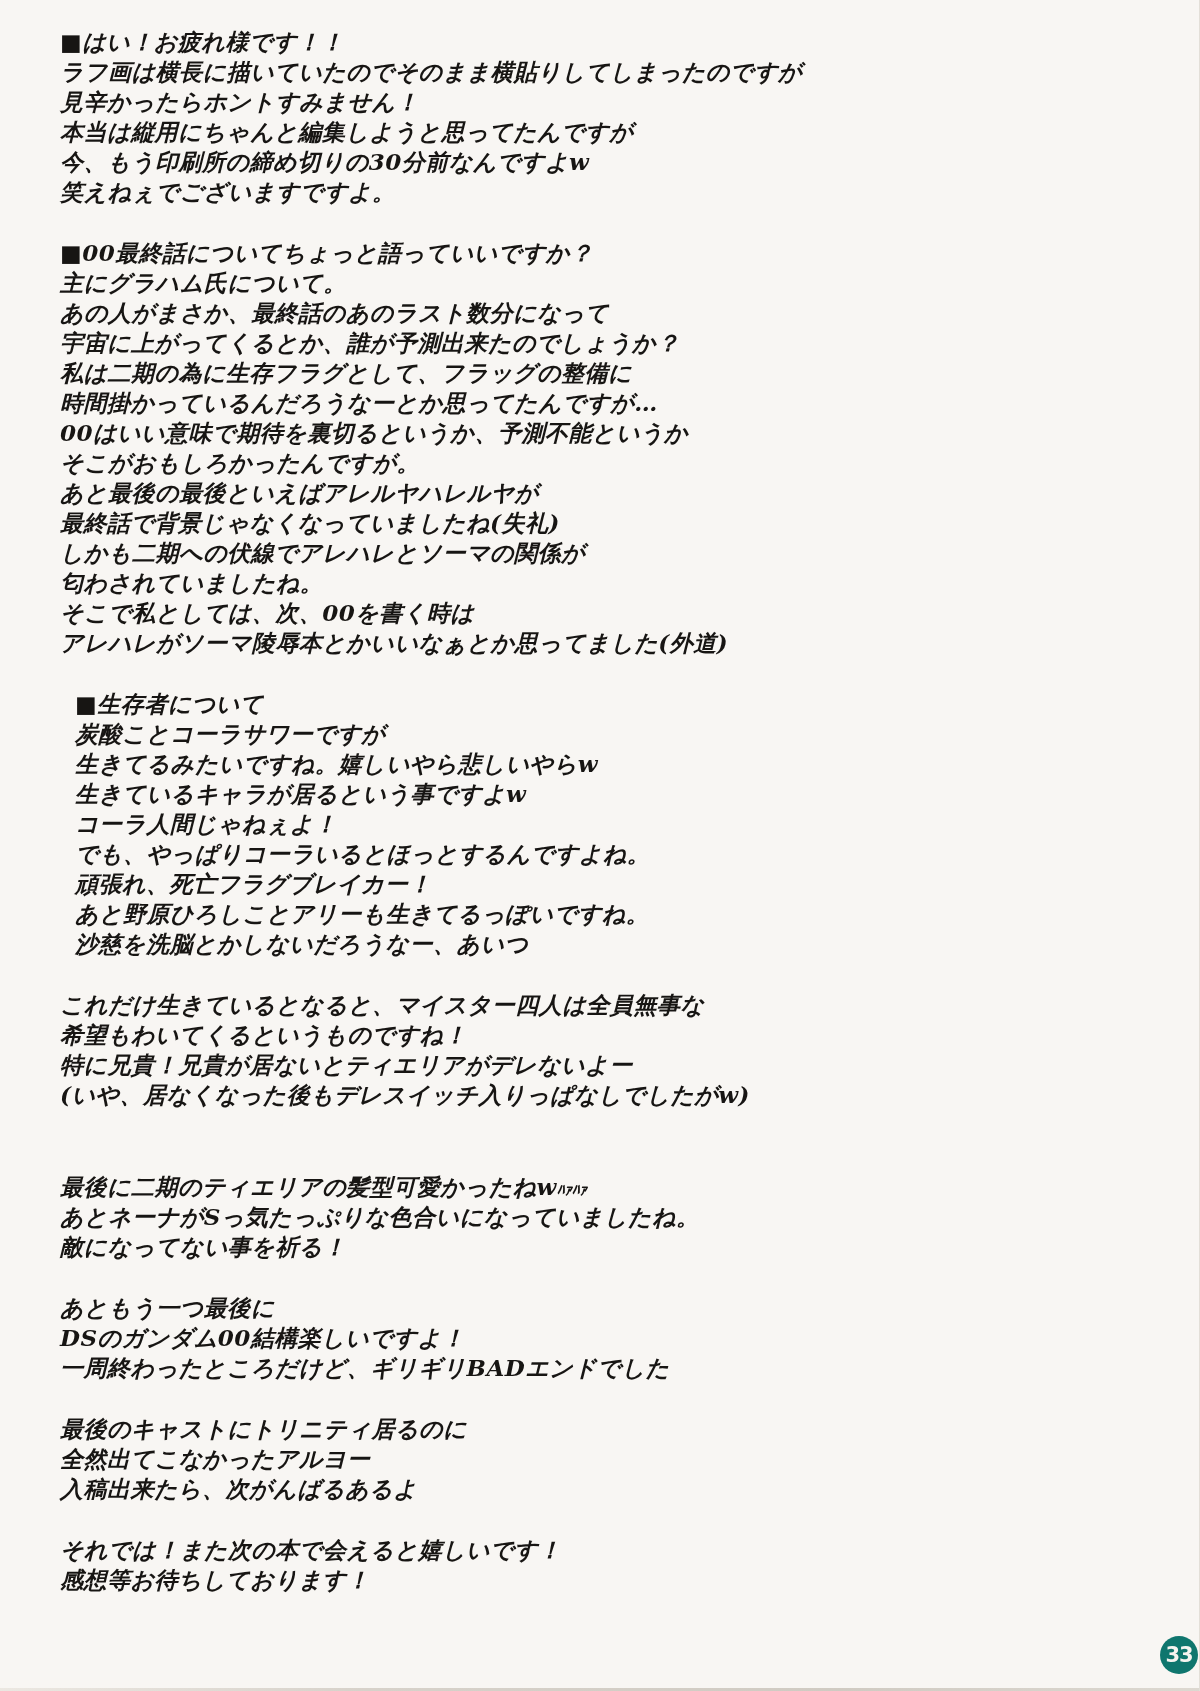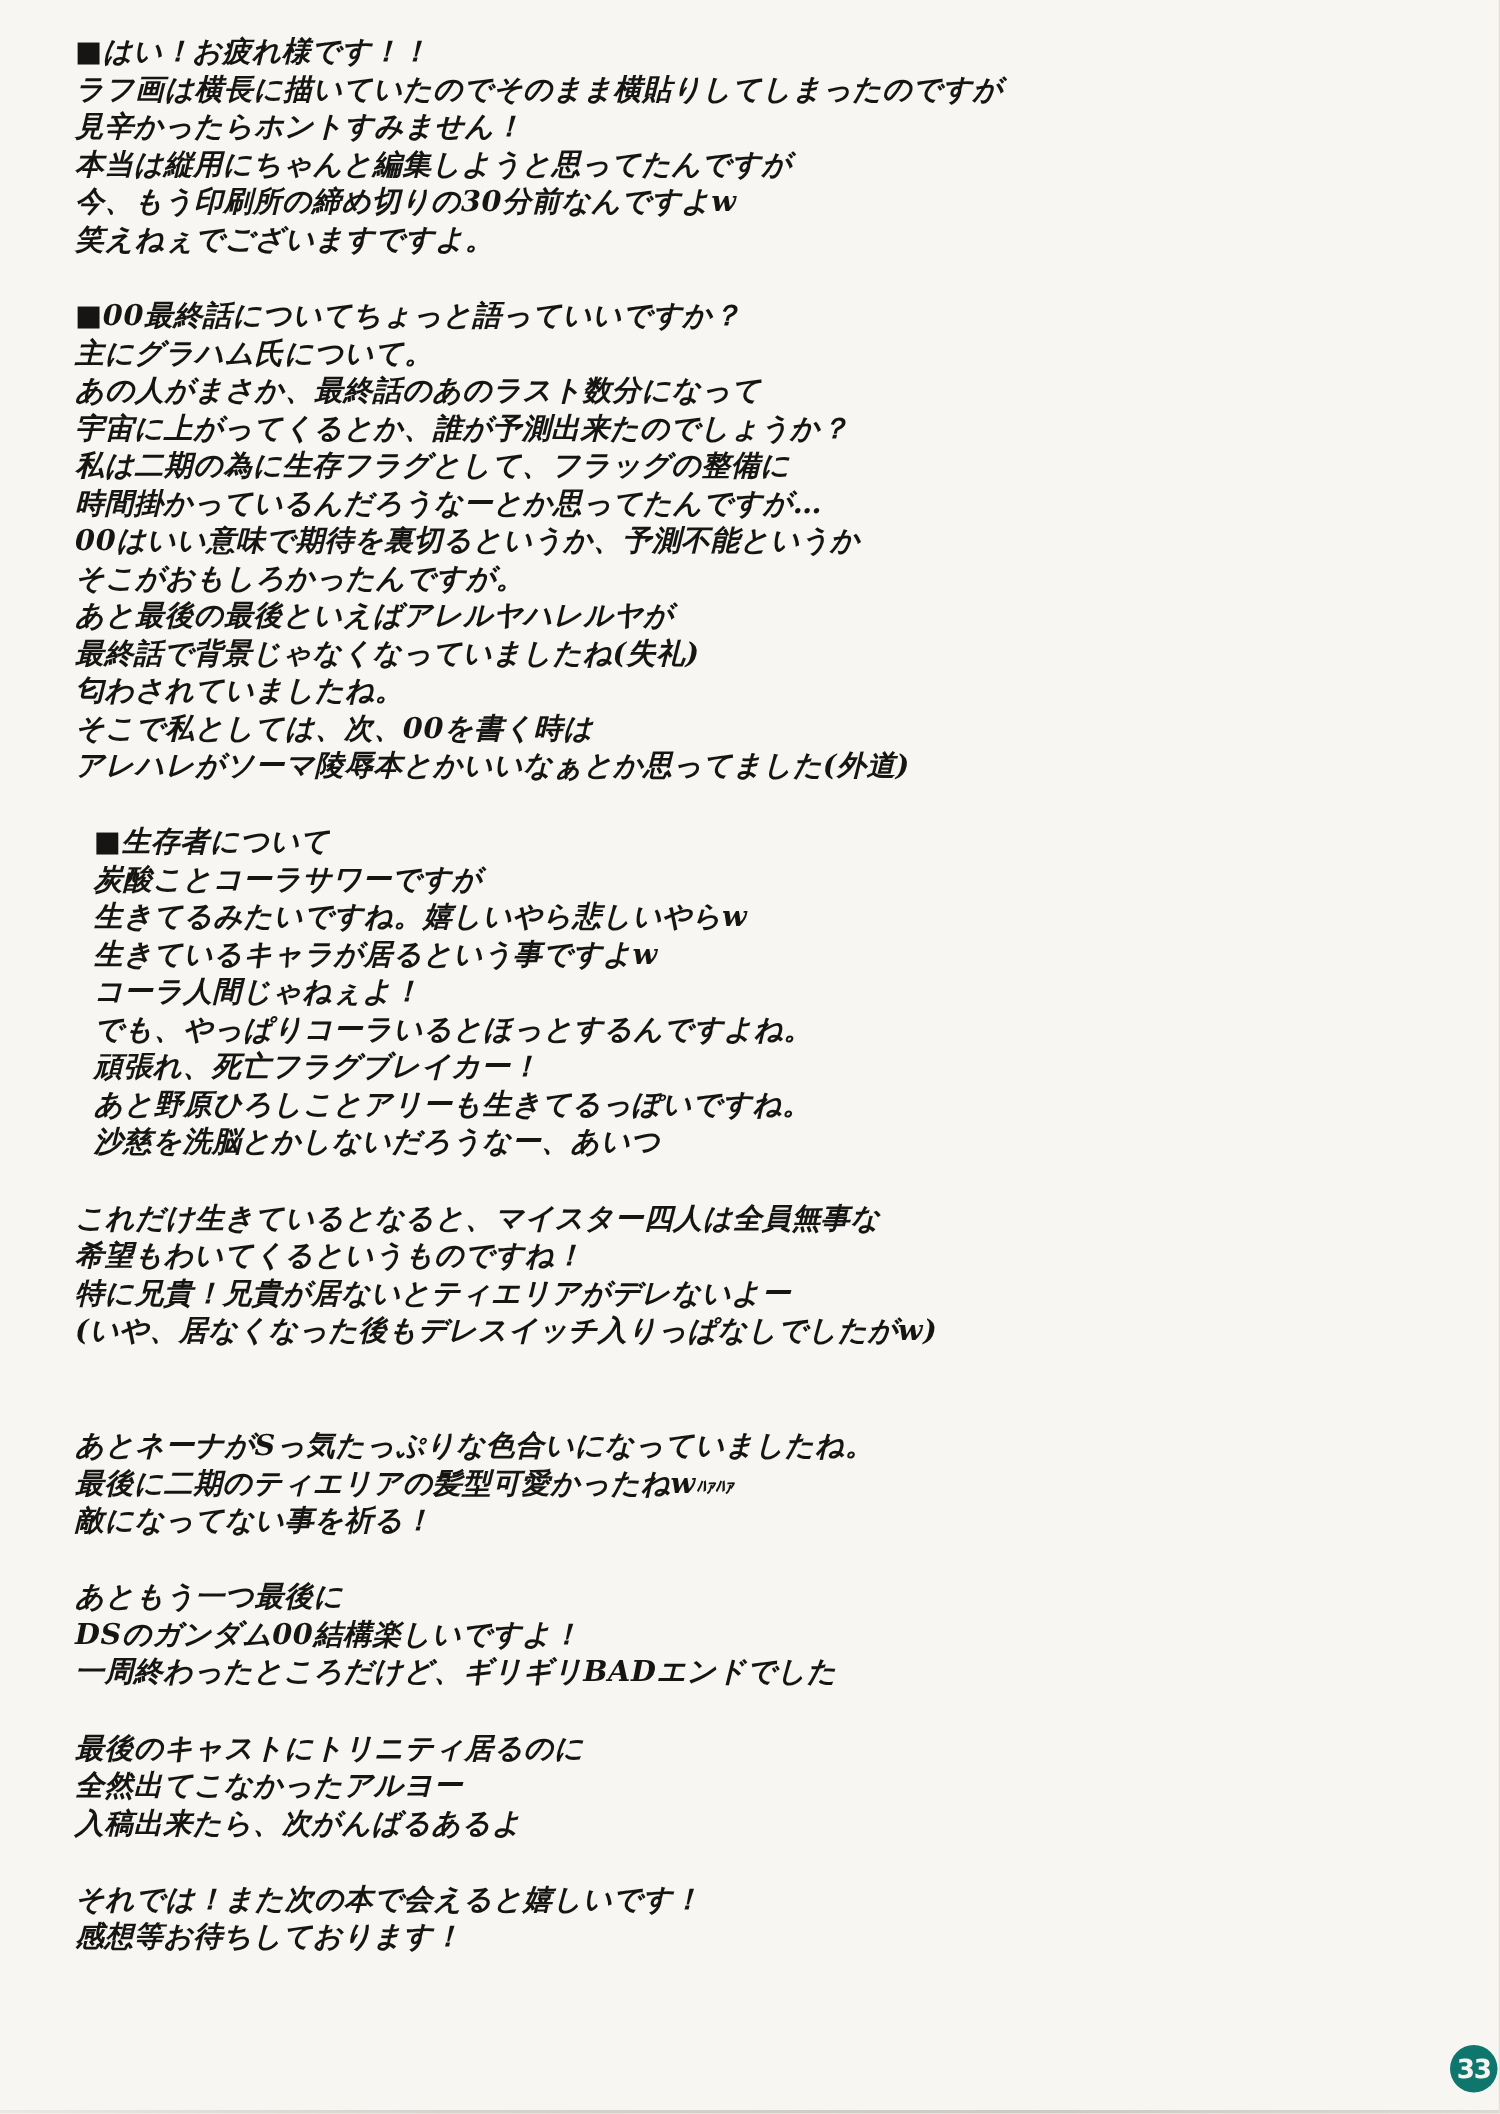--- a/index.html
+++ b/index.html
@@ -85,20 +85,21 @@
         <div class="line">■00最終話についてちょっと語っていいですか？</div>
         <div class="line">主にグラハム氏について。</div>
         <div class="line">あの人がまさか、最終話のあのラスト数分になって</div>
         <div class="line">宇宙に上がってくるとか、誰が予測出来たのでしょうか？</div>
         <div class="line">私は二期の為に生存フラグとして、フラッグの整備に</div>
         <div class="line">時間掛かっているんだろうなーとか思ってたんですが…</div>
         <div class="line">00はいい意味で期待を裏切るというか、予測不能というか</div>
         <div class="line">そこがおもしろかったんですが。</div>
         <div class="line">あと最後の最後といえばアレルヤハレルヤが</div>
         <div class="line">最終話で背景じゃなくなっていましたね(失礼)</div>
+        <div class="line">しかも二期への伏線でアレハレとソーマの関係が</div>
         <div class="line">匂わされていましたね。</div>
         <div class="line">そこで私としては、次、00を書く時は</div>
         <div class="line">アレハレがソーマ陵辱本とかいいなぁとか思ってました(外道)</div>
       </div>
       <div class="block" style="margin-top: 31px; margin-left: 15px;">
         <div class="line">■生存者について</div>
         <div class="line">炭酸ことコーラサワーですが</div>
         <div class="line">生きてるみたいですね。嬉しいやら悲しいやらw</div>
         <div class="line">生きているキャラが居るという事ですよw</div>
         <div class="line">コーラ人間じゃねぇよ！</div>
@@ -107,22 +108,22 @@
         <div class="line">あと野原ひろしことアリーも生きてるっぽいですね。</div>
         <div class="line">沙慈を洗脳とかしないだろうなー、あいつ</div>
       </div>
       <div class="block" style="margin-top: 31px;">
         <div class="line">これだけ生きているとなると、マイスター四人は全員無事な</div>
         <div class="line">希望もわいてくるというものですね！</div>
         <div class="line">特に兄貴！兄貴が居ないとティエリアがデレないよー</div>
         <div class="line">(いや、居なくなった後もデレスイッチ入りっぱなしでしたがw)</div>
       </div>
       <div class="block" style="margin-top: 62px;">
+        <div class="line"><span>最後に二期のティエリアの髪型可愛かったねw</span><span class="small">ﾊｧﾊｧ</span></div>
         <div class="line">あとネーナがSっ気たっぷりな色合いになっていましたね。</div>
-        <div class="line"><span>最後に二期のティエリアの髪型可愛かったねw</span><span class="small">ﾊｧﾊｧ</span></div>
         <div class="line">敵になってない事を祈る！</div>
       </div>
       <div class="block" style="margin-top: 31px;">
         <div class="line">あともう一つ最後に</div>
         <div class="line">DSのガンダム00結構楽しいですよ！</div>
         <div class="line">一周終わったところだけど、ギリギリBADエンドでした</div>
       </div>
       <div class="block" style="margin-top: 31px;">
         <div class="line">最後のキャストにトリニティ居るのに</div>
         <div class="line">全然出てこなかったアルヨー</div>

